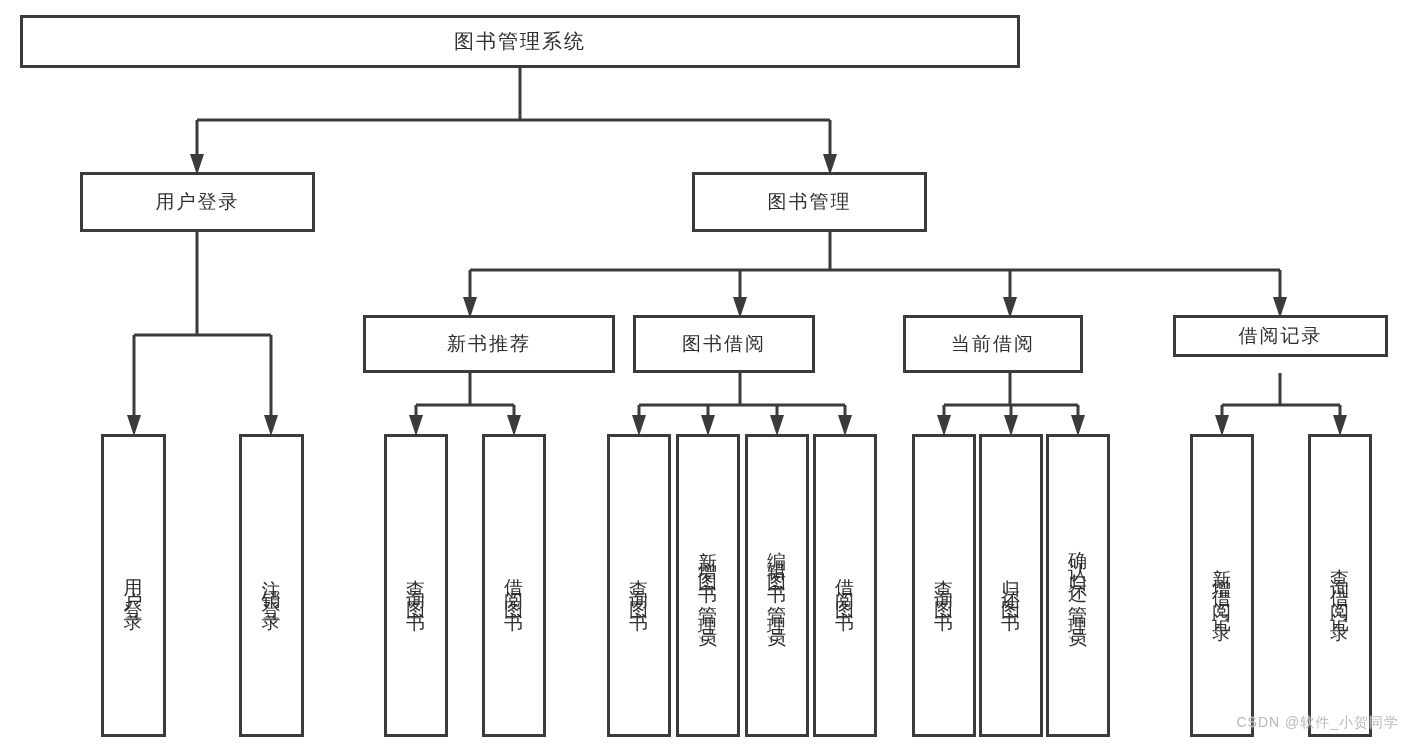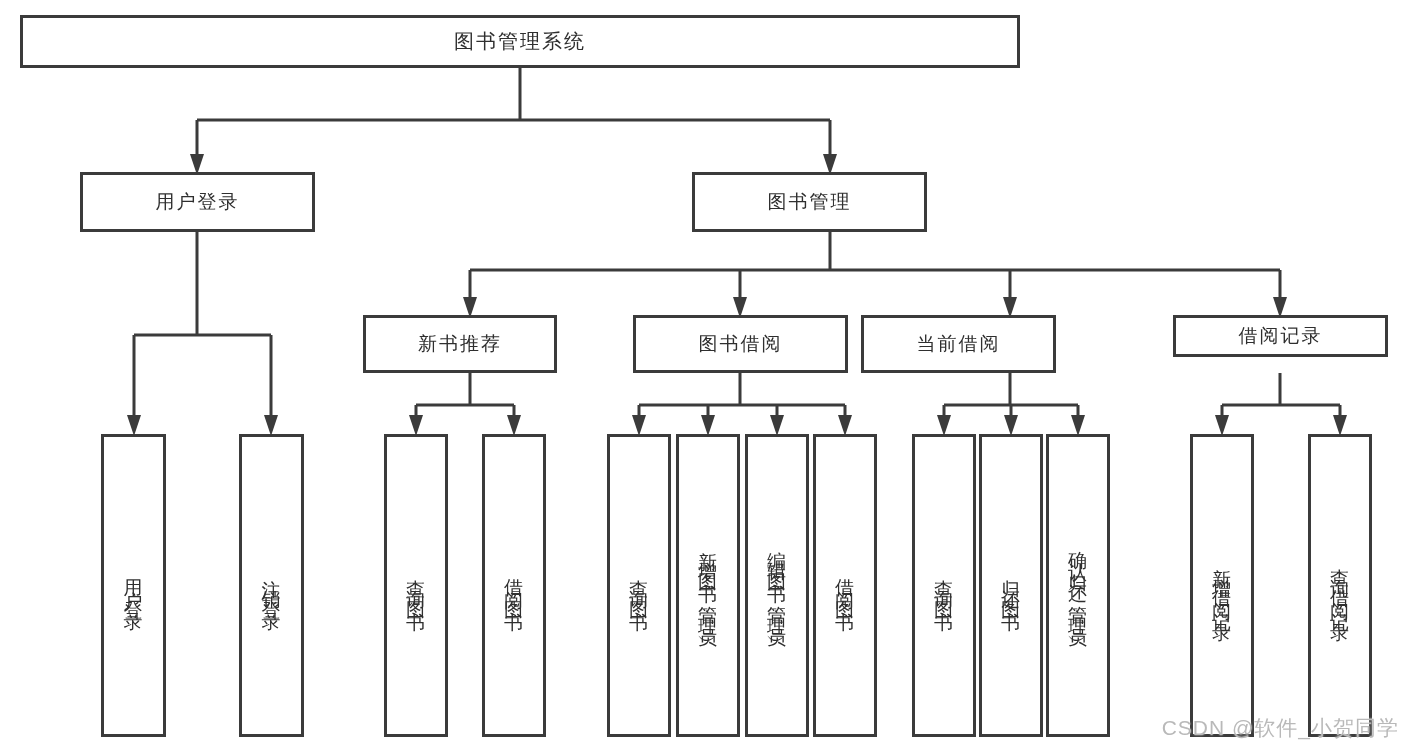--- a/index.html
+++ b/index.html
@@ -47,21 +47,21 @@
   svg.connectors .wire {
     stroke: var(--line, #3b3b3b);
     stroke-width: 3;
     fill: none;
   }
   svg.connectors .arrow { fill: var(--line, #3b3b3b); }
   .watermark {
     position: absolute;
     top: 714px;
     right: 6px;
-    font-size: 21px;
+    font-size: 14px;
     color: var(--watermark, #b9b9b9);
     letter-spacing: 1px;
     text-shadow: 0 0 2px #ffffff;
     z-index: 4;
     white-space: nowrap;
   }
 </style>
 </head>
 <body>
 
@@ -86,23 +86,23 @@
       M639 436 l-7 -21 h14 z   M708 436 l-7 -21 h14 z   M777 436 l-7 -21 h14 z   M845 436 l-7 -21 h14 z
       M944 436 l-7 -21 h14 z   M1011 436 l-7 -21 h14 z  M1078 436 l-7 -21 h14 z
       M1222 436 l-7 -21 h14 z  M1340 436 l-7 -21 h14 z"></path>
   </svg>
 
   <div class="node root" style="left:20px; top:15px; width:1000px; height:53px">图书管理系统</div>
 
   <div class="node" style="left:80px; top:172px; width:235px; height:60px">用户登录</div>
   <div class="node" style="left:692px; top:172px; width:235px; height:60px">图书管理</div>
 
-  <div class="node" style="left:363px; top:315px; width:194px; height:58px">新书推荐</div>
-  <div class="node" style="left:633px; top:315px; width:215px; height:58px">图书借阅</div>
-  <div class="node" style="left:861px; top:315px; width:195px; height:58px">当前借阅</div>
+  <div class="node" style="left:363px; top:315px; width:252px; height:58px">新书推荐</div>
+  <div class="node" style="left:633px; top:315px; width:182px; height:58px">图书借阅</div>
+  <div class="node" style="left:903px; top:315px; width:180px; height:58px">当前借阅</div>
   <div class="node" style="left:1173px; top:315px; width:215px; height:42px">借阅记录</div>
 
   <div class="node leaf" style="left:101px; top:434px; width:65px; height:303px">用户登录</div>
   <div class="node leaf" style="left:239px; top:434px; width:65px; height:303px">注销登录</div>
 
   <div class="node leaf" style="left:384px; top:434px; width:64px; height:303px">查询图书</div>
   <div class="node leaf" style="left:482px; top:434px; width:64px; height:303px">借阅图书</div>
 
   <div class="node leaf" style="left:607px; top:434px; width:64px; height:303px">查询图书</div>
   <div class="node leaf" style="left:676px; top:434px; width:64px; height:303px">新增图书（管理员）</div>

